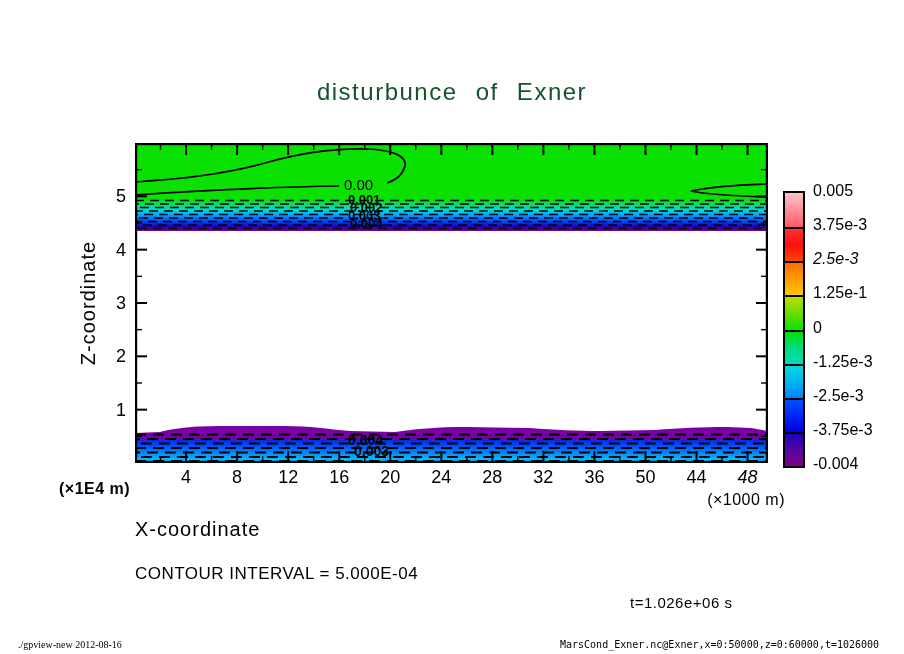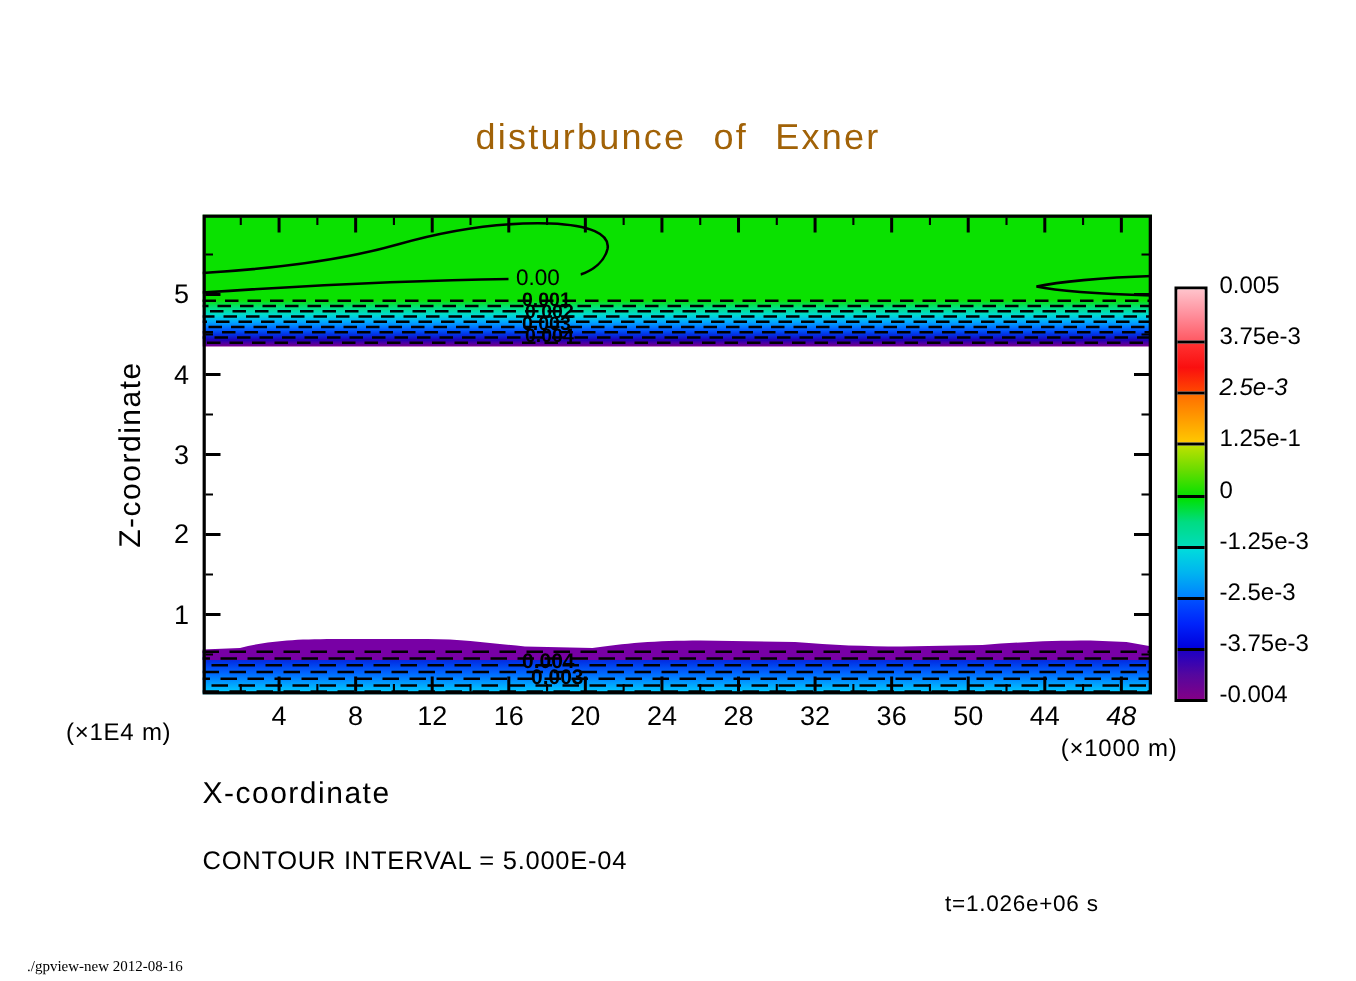--- a/index.html
+++ b/index.html
@@ -3,31 +3,31 @@
 <meta charset="utf-8">
 <style>
   html,body{margin:0;padding:0;background:#fff;}
   #canvas{
     position:relative;width:904px;height:654px;background:#ffffff;
     font-family:"Liberation Sans",sans-serif;color:#000;overflow:hidden;
   }
   .abs{position:absolute;}
   #title{
     left:0;top:78px;width:904px;text-align:center;
-    font-size:24px;letter-spacing:1.5px;word-spacing:10px;color:#a16207;
+    font-size:24px;letter-spacing:1.5px;word-spacing:10px;color:#14532d;
   }
   #ylabel{
     left:88px;top:303px;transform:translate(-50%,-50%) rotate(-90deg);
     white-space:nowrap;font-size:20px;letter-spacing:1px;
   }
   #xlabel{
     left:135px;top:518px;width:633px;
     font-size:20px;letter-spacing:1px;
   }
-  #yunit{left:44px;top:480px;font-size:16px;letter-spacing:0.5px;}
+  #yunit{left:59px;top:480px;font-size:16px;letter-spacing:0.5px;font-weight:bold;}
   #xunit{left:660px;top:491px;width:125px;text-align:right;font-size:16px;letter-spacing:0.5px;}
   #contour-interval{left:135px;top:564px;width:633px;text-align:left;font-size:17px;letter-spacing:0.5px;}
   #time-note{left:630px;top:594px;font-size:15px;letter-spacing:0.5px;}
   #footer-left{left:18px;top:639px;font-size:10px;font-family:Liberation Serif, serif;}
   #footer-right{left:560px;top:639px;font-size:10px;font-family:"DejaVu Sans Mono",monospace;}
   .xlab{position:absolute;width:44px;text-align:center;font-size:18px;top:467px;}
   .ylab{position:absolute;width:38px;text-align:right;font-size:18px;left:88px;}
   #colorbar{
     left:783px;top:191px;width:18px;height:273px;
     border:2px solid #000;box-sizing:content-box;
@@ -235,13 +235,14 @@
       <span class="cbar-label" style="top: 352.625px;">-1.25e-3</span>
       <span class="cbar-label" style="top: 386.75px;">-2.5e-3</span>
       <span class="cbar-label" style="top: 420.875px;">-3.75e-3</span>
       <span class="cbar-label" style="top: 455px;">-0.004</span>
     </div>
 
   <div id="contour-interval" class="abs">CONTOUR INTERVAL = 5.000E-04</div>
   <div id="time-note" class="abs">t=1.026e+06 s</div>
 
   <div id="footer-left" class="abs">./gpview-new  2012-08-16</div>
+  <div id="footer-right" class="abs">MarsCond_Exner.nc@Exner,x=0:50000,z=0:60000,t=1026000</div>
 </div>
 
 </body></html>

